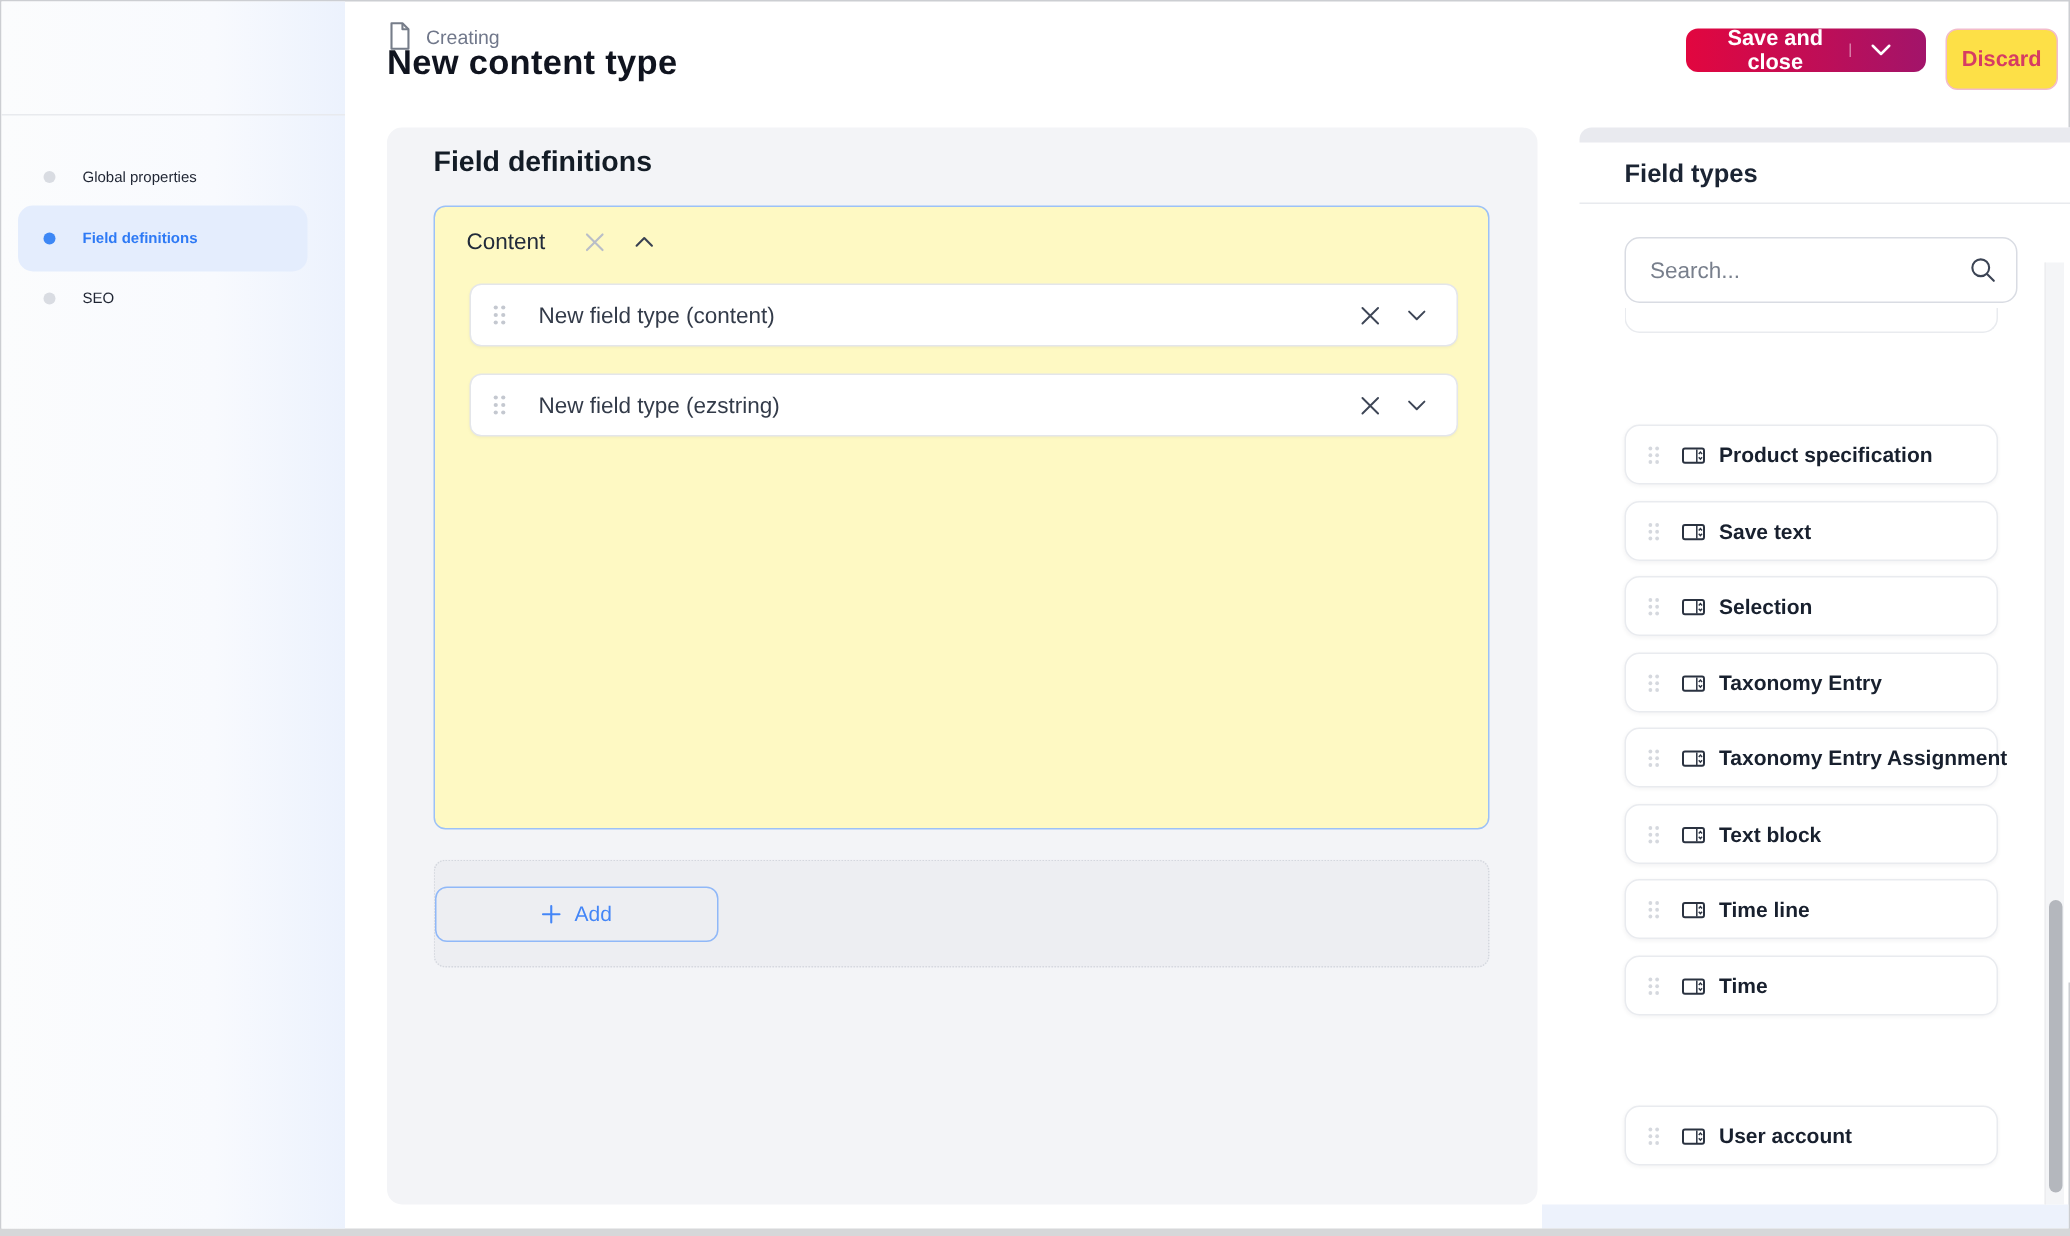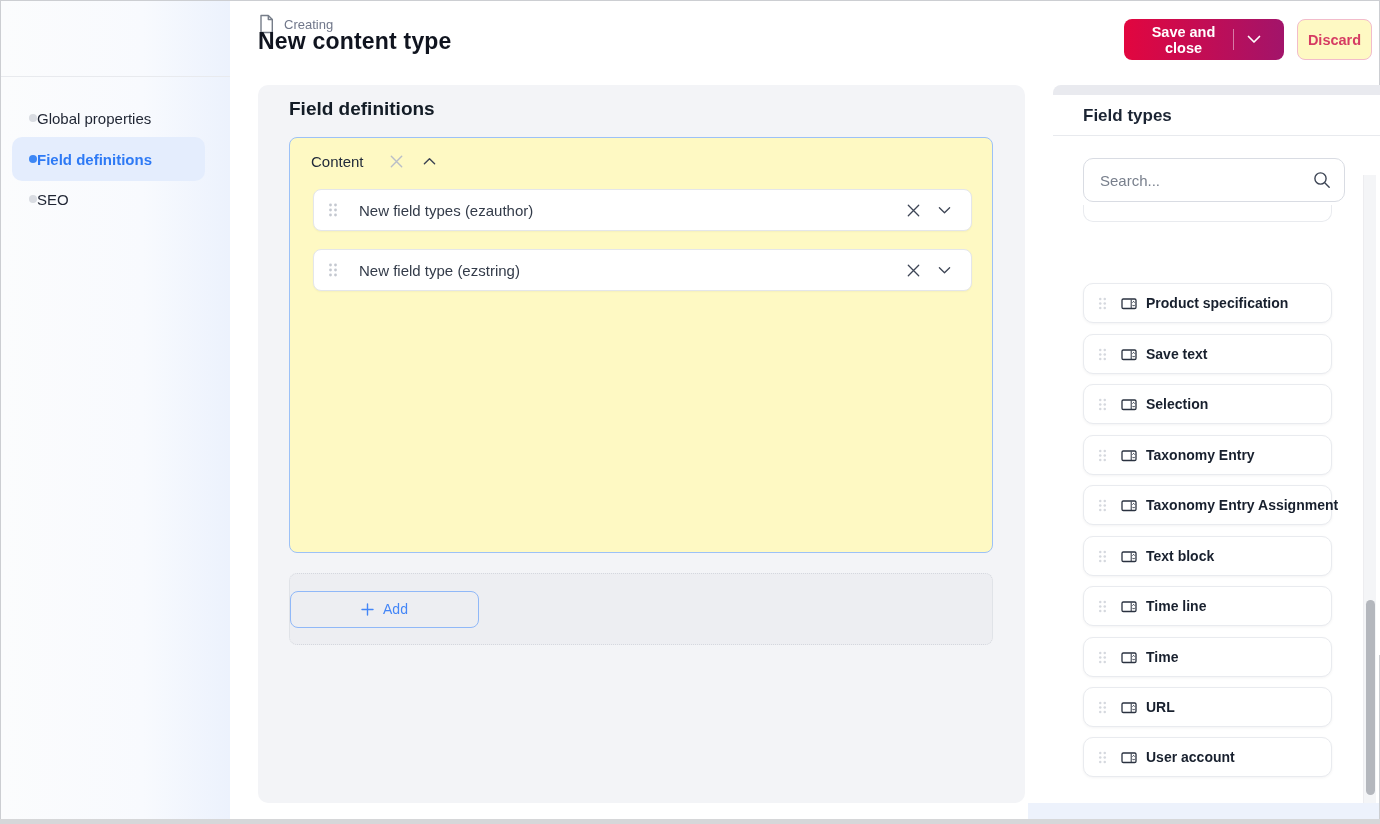--- a/index.html
+++ b/index.html
@@ -13,51 +13,51 @@
   .blue-strip   { position:absolute; left:1028px; top:803px; width:351px; height:16px; background:#edf2fc; }
 
   
   .sidebar {
     position:absolute; left:1px; top:1px; width:229px; height:818px;
     background:linear-gradient(90deg,#fbfcfd 0%,#f8fafe 62%,#ecf2fd 100%);
   }
   .sidebar-top-divider { position:absolute; left:0; top:75px; width:229px; height:1px; background:#e8eaee; }
   .nav-item {
     position:absolute; left:11px; width:193px; height:44px;
-    display:flex; align-items:center; padding-left:17px;
-    border-radius:10px; cursor:pointer; color:#1f2533; font-size:15px;
+    display:flex; align-items:center; gap:18px; padding-left:17px;
+    border-radius:10px; cursor:pointer; color:#1f2533; font-size:10px;
   }
   .nav-item .dot { width:8px; height:8px; border-radius:50%; background:#d9dce2; flex:none; }
   .nav-item.active { background:#e4edfd; color:#2e7af5; font-weight:700; }
   .nav-item.active .dot { background:#3d87f5; }
 
   
   .header-meta { position:absolute; left:258px; top:14px; display:flex; align-items:center; gap:9px; }
   .header-meta .meta-label { font-size:13px; color:#70778a; }
   .page-title {
     position:absolute; left:258px; top:28px; font-size:23px; font-weight:800;
     color:#10141f; letter-spacing:.2px;
   }
   .btn-save {
-    position:absolute; left:1124px; top:19px; width:160px; height:41px;
+    position:absolute; left:1124px; top:19px; width:160px; height:29px;
     border:none; border-radius:8px; display:flex; align-items:stretch;
     background:linear-gradient(90deg,#e2063f 0%,#a2146a 100%);
     color:#fff; cursor:pointer; overflow:hidden; padding:10px;
   }
   .btn-save .save-main {
     flex:1; display:flex; align-items:center; justify-content:center;
     font-size:14.5px; font-weight:600; color:#fff; font-family:inherit;
   }
   .btn-save .save-caret {
     width:41px; display:flex; align-items:center; justify-content:center;
     border-left:1px solid rgba(255,255,255,.45);
   }
   .btn-discard {
     position:absolute; left:1297px; top:19px; width:75px; height:41px;
-    background:#fef9c3; border:1px solid #f2bccb; border-radius:8px;
+    background:#fde047; border:1px solid #f2bccb; border-radius:8px;
     color:#d63c63; font-size:14.5px; font-weight:600; cursor:pointer; font-family:inherit;
   }
 
   
   .main-panel {
     position:absolute; left:258px; top:85px; width:767px; height:718px;
     background:#f3f4f7; border-radius:10px;
   }
   .main-panel h2 {
     position:absolute; left:31px; top:13px; font-size:19px; font-weight:800; color:#131c26;
@@ -210,21 +210,21 @@
               <g fill="currentColor">
                 <circle cx="2.5" cy="2" r="1.4"></circle>
                 <circle cx="7.5" cy="2" r="1.4"></circle>
                 <circle cx="2.5" cy="7" r="1.4"></circle>
                 <circle cx="7.5" cy="7" r="1.4"></circle>
                 <circle cx="2.5" cy="12" r="1.4"></circle>
                 <circle cx="7.5" cy="12" r="1.4"></circle>
               </g>
             </svg>
         </span>
-        <span class="row-label">New field types (ezauthor)</span>
+        <span class="row-label">New field type (content)</span>
         <button class="icon-btn x-btn">
           <svg width="13" height="13" viewBox="0 0 12 12" fill="none">
               <path d="M1.2 1.2 L10.8 10.8 M10.8 1.2 L1.2 10.8" stroke="currentColor" stroke-width="1.2" stroke-linecap="round"></path>
             </svg>
         </button>
         <button class="icon-btn chev-btn">
           <svg width="13" height="9" viewBox="0 0 14 9" fill="none">
               <path d="M1.5 1.5 L7 7 L12.5 1.5" stroke="currentColor" stroke-width="1.4" stroke-linecap="round" stroke-linejoin="round"></path>
             </svg>
         </button>
@@ -463,43 +463,20 @@
       <span class="ft-icon">
           <svg width="16" height="15" viewBox="0 0 16 15" fill="none">
             <rect x="1" y="3" width="14" height="9.5" rx="1.3" stroke="currentColor" stroke-width="1.3"></rect>
             <path d="M10.2 3.6 V12" stroke="currentColor" stroke-width="1"></path>
             <path d="M11.5 6.6 L12.6 5.4 L13.7 6.6" stroke="currentColor" stroke-width="1"></path>
             <path d="M11.5 8.9 L12.6 10.1 L13.7 8.9" stroke="currentColor" stroke-width="1"></path>
           </svg>
         </span>
       <span class="ft-label">Time</span>
     </div>
-    <div class="ft-item" style="top:602px">
-      <span class="drag">
-          <svg width="9" height="13" viewBox="0 0 10 14">
-            <g fill="currentColor">
-              <circle cx="2.5" cy="2" r="1.4"></circle>
-              <circle cx="7.5" cy="2" r="1.4"></circle>
-              <circle cx="2.5" cy="7" r="1.4"></circle>
-              <circle cx="7.5" cy="7" r="1.4"></circle>
-              <circle cx="2.5" cy="12" r="1.4"></circle>
-              <circle cx="7.5" cy="12" r="1.4"></circle>
-            </g>
-          </svg>
-        </span>
-      <span class="ft-icon">
-          <svg width="16" height="15" viewBox="0 0 16 15" fill="none">
-            <rect x="1" y="3" width="14" height="9.5" rx="1.3" stroke="currentColor" stroke-width="1.3"></rect>
-            <path d="M10.2 3.6 V12" stroke="currentColor" stroke-width="1"></path>
-            <path d="M11.5 6.6 L12.6 5.4 L13.7 6.6" stroke="currentColor" stroke-width="1"></path>
-            <path d="M11.5 8.9 L12.6 10.1 L13.7 8.9" stroke="currentColor" stroke-width="1"></path>
-          </svg>
-        </span>
-      <span class="ft-label">URL</span>
-    </div>
     <div class="ft-item" style="top:652px">
       <span class="drag">
           <svg width="9" height="13" viewBox="0 0 10 14">
             <g fill="currentColor">
               <circle cx="2.5" cy="2" r="1.4"></circle>
               <circle cx="7.5" cy="2" r="1.4"></circle>
               <circle cx="2.5" cy="7" r="1.4"></circle>
               <circle cx="7.5" cy="7" r="1.4"></circle>
               <circle cx="2.5" cy="12" r="1.4"></circle>
               <circle cx="7.5" cy="12" r="1.4"></circle>

